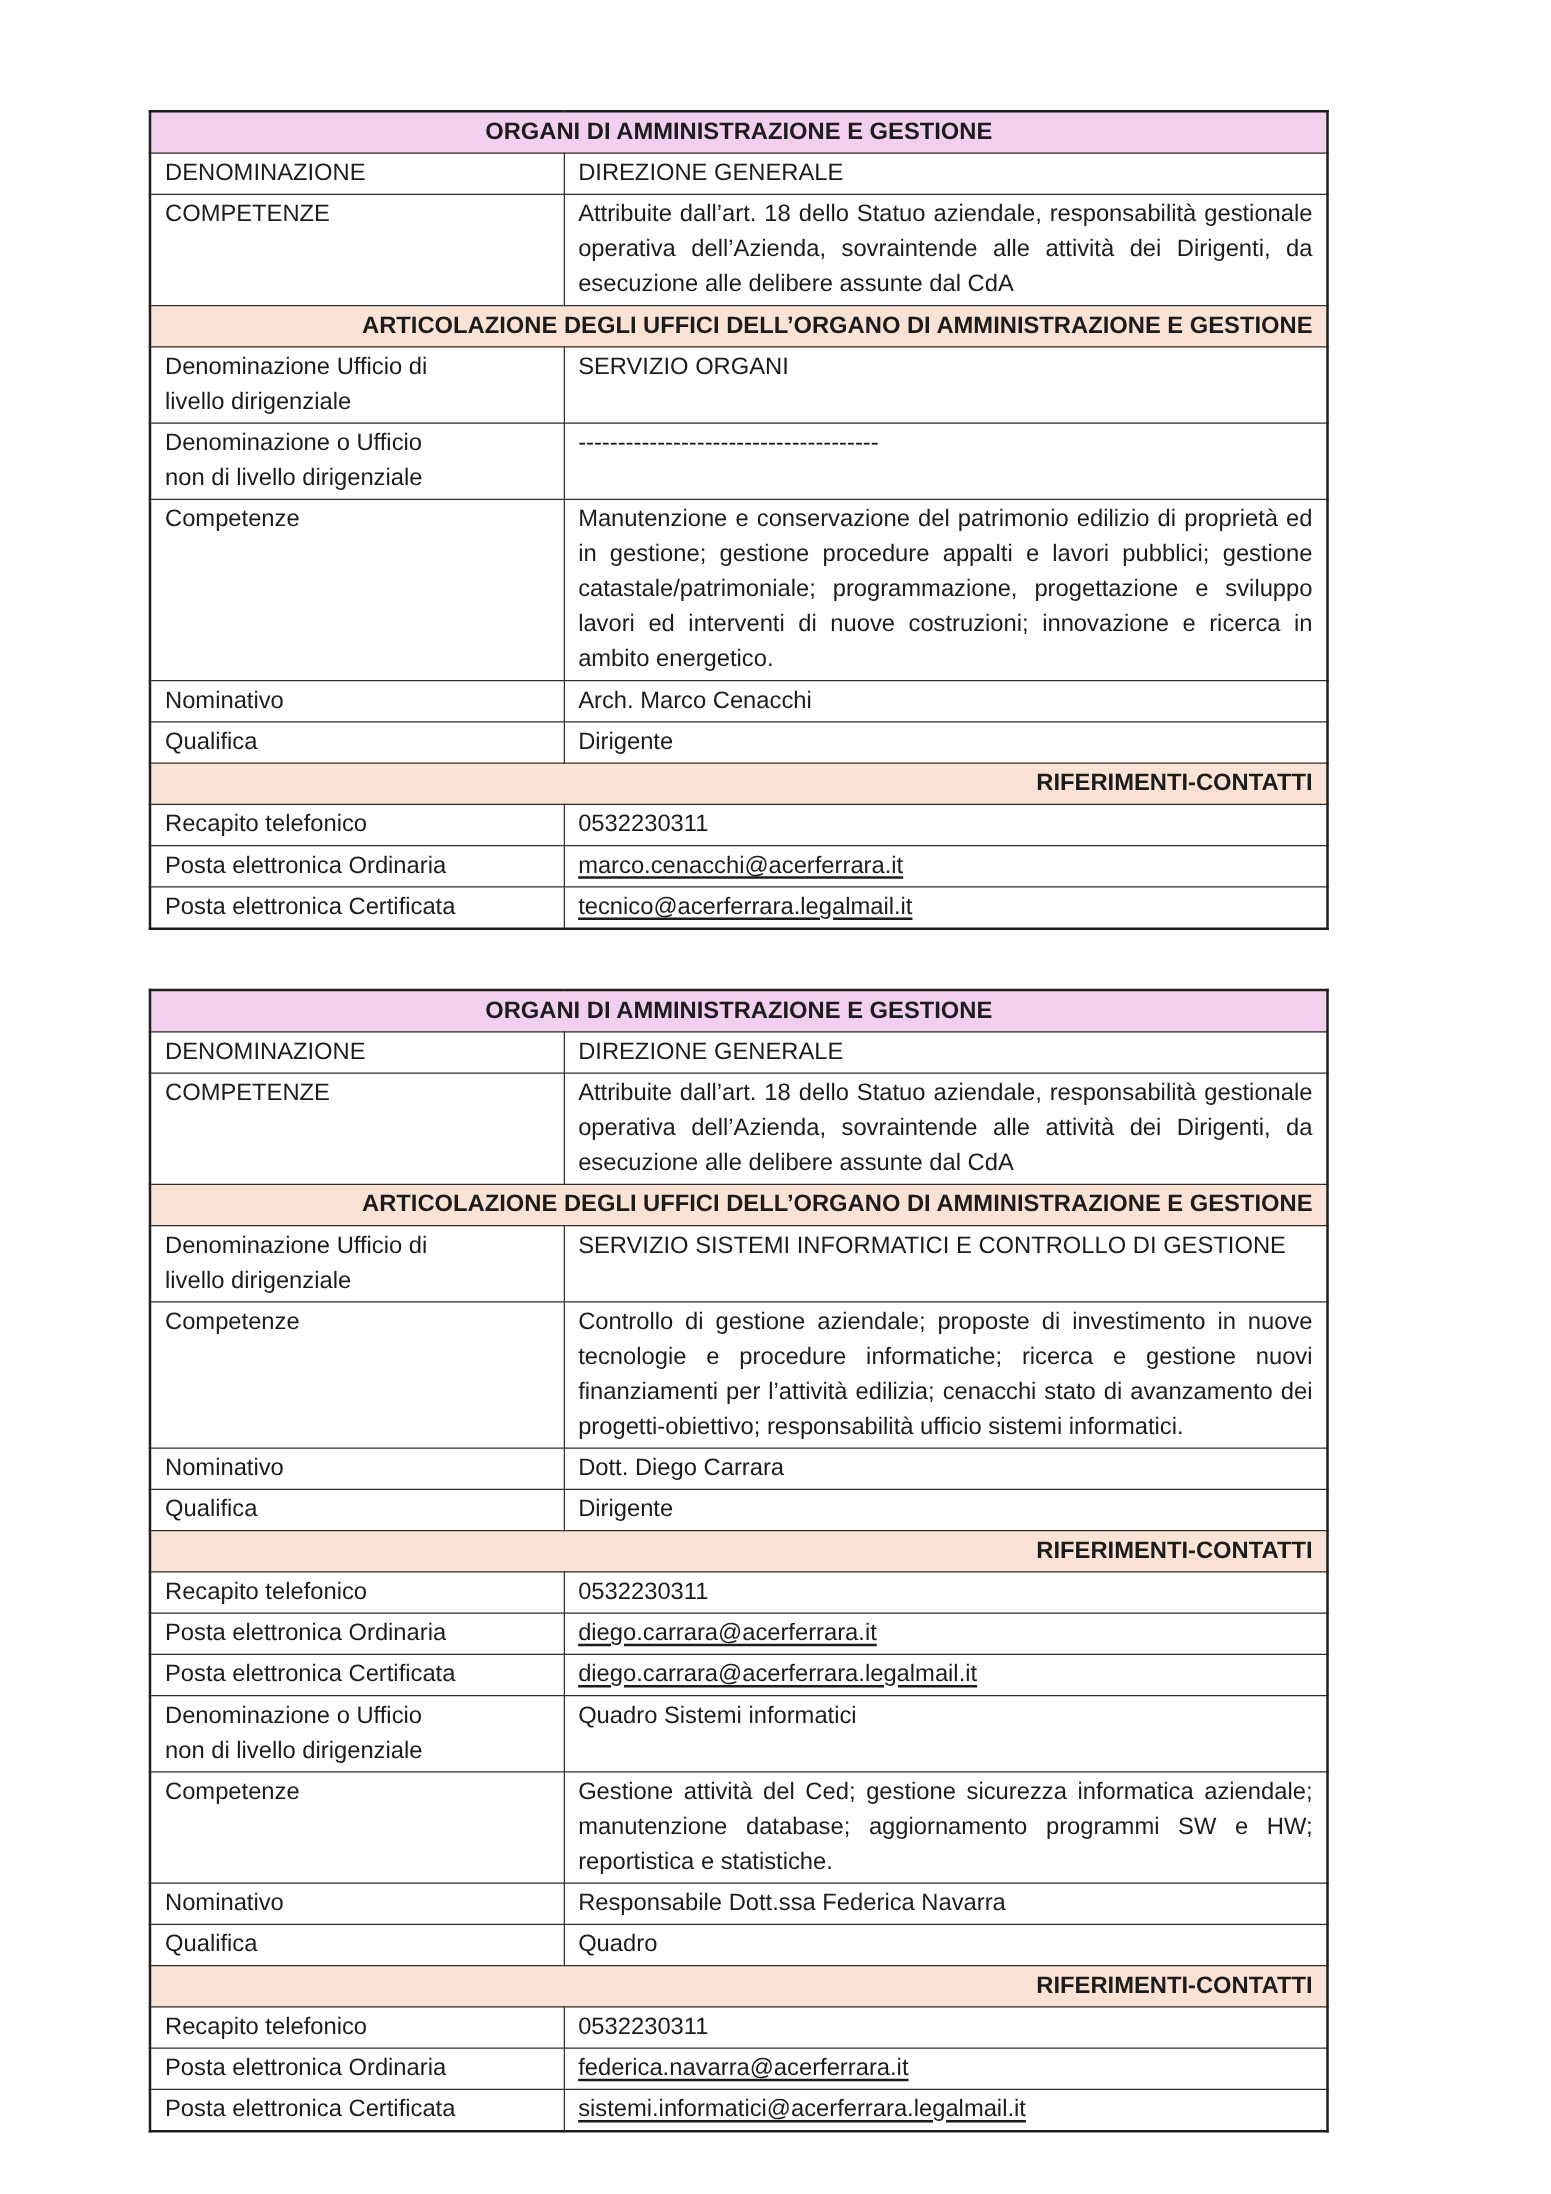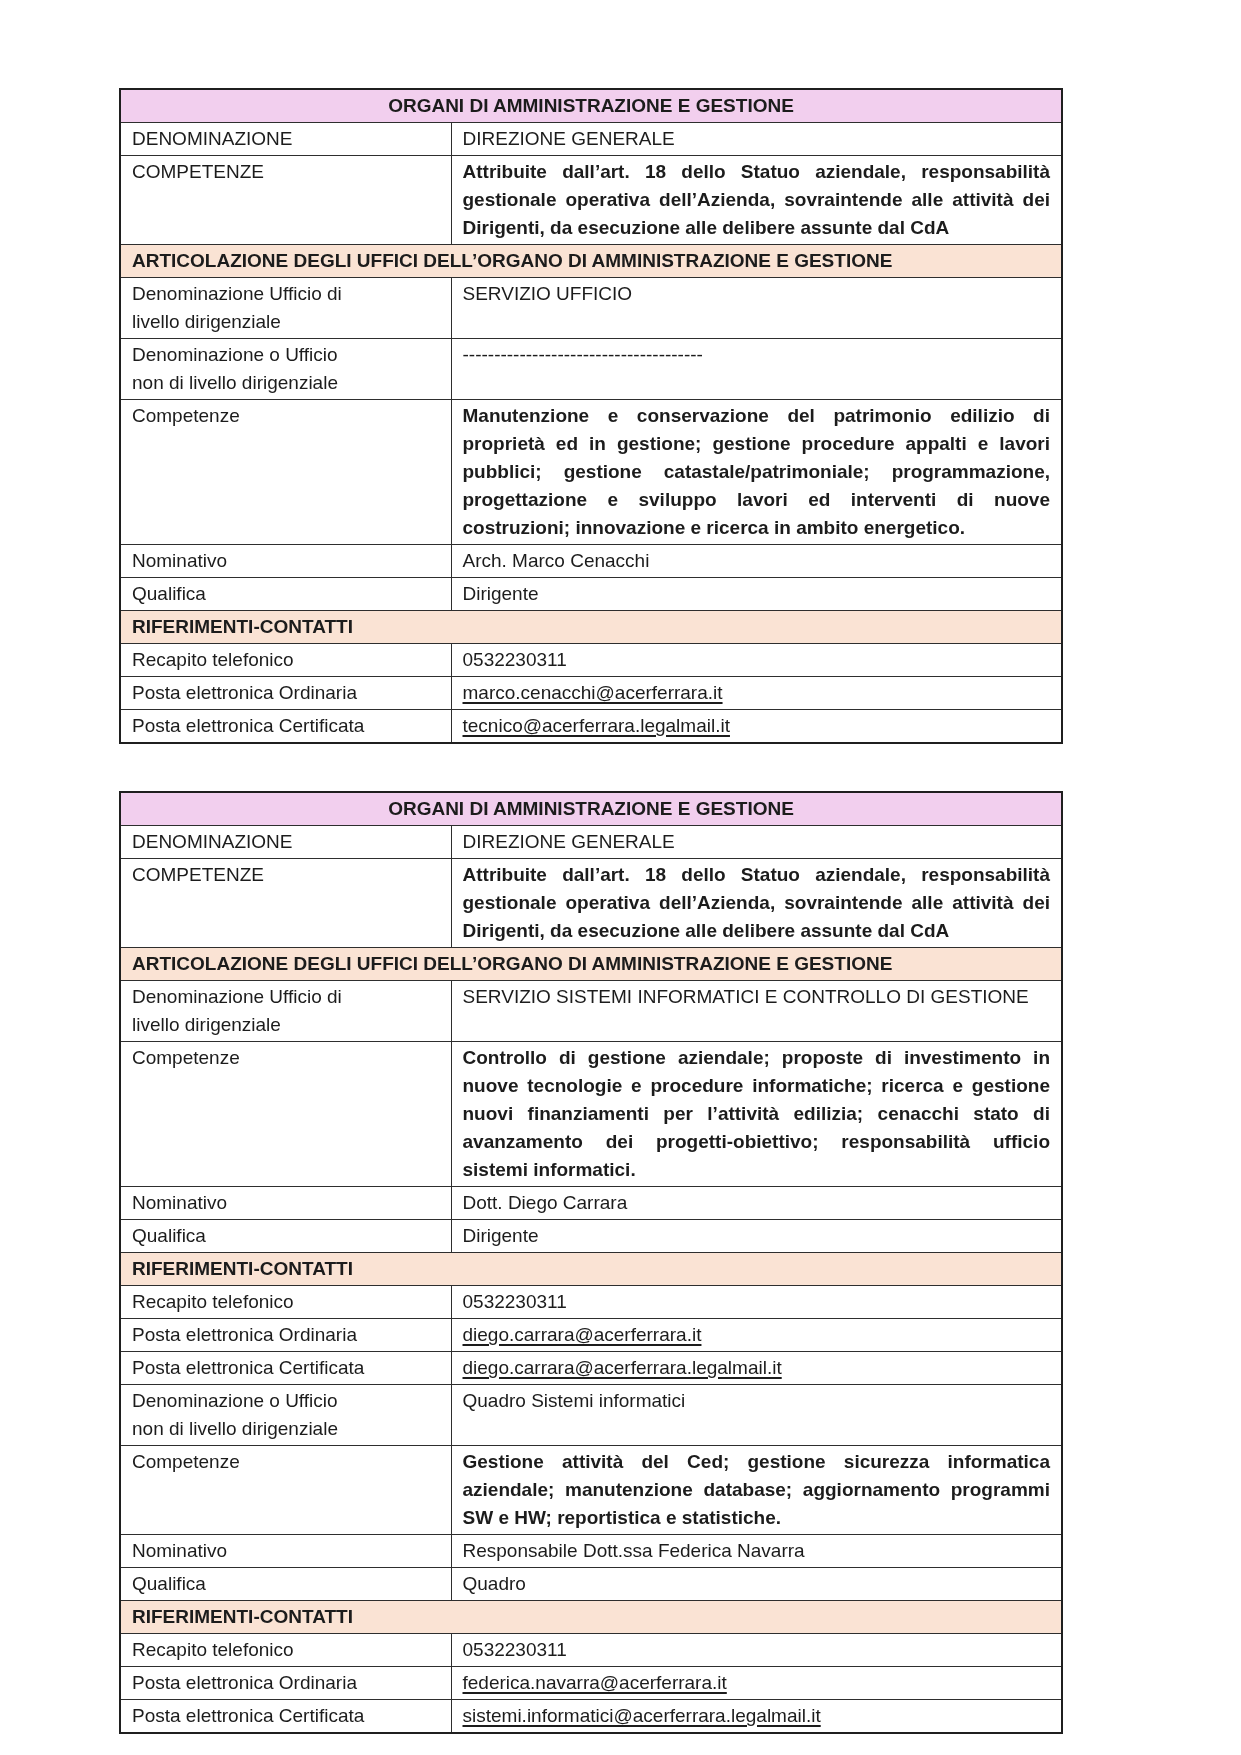--- a/index.html
+++ b/index.html
@@ -39,30 +39,29 @@
     font-weight: bold;
     font-size: 21px;
     line-height: 29px;
     text-align: center;
     padding: 3px 8px;
   }
   td.cell-section {
     background: var(--section-bg, #FAE3D4);
     font-weight: bold;
     font-size: 19px;
-    text-align: left;
+    text-align: right;
     padding: 2px 8px;
   }
   td.cell-label {
     white-space: pre-line;
     margin-top: 12px;
   }
   td.cell-value.justify {
     text-align: justify;
-    font-weight: bold;
   }
   td.cell-value .email-link {
     text-decoration: underline;
     text-decoration-thickness: 1.5px;
     text-underline-offset: 3px;
     color: inherit;
     cursor: pointer;
   }
 </style>
 </head>
@@ -86,21 +85,21 @@
           <tr>
             <td class="cell-label">COMPETENZE</td>
             <td class="cell-value justify">Attribuite dall’art. 18 dello Statuo aziendale, responsabilità gestionale operativa dell’Azienda, sovraintende alle attività dei Dirigenti, da esecuzione alle delibere assunte dal CdA</td>
           </tr>
           <tr>
             <td colspan="2" class="cell-section">ARTICOLAZIONE DEGLI UFFICI DELL’ORGANO DI AMMINISTRAZIONE E GESTIONE</td>
           </tr>
           <tr>
             <td class="cell-label">Denominazione Ufficio di
 livello dirigenziale</td>
-            <td class="cell-value">SERVIZIO UFFICIO</td>
+            <td class="cell-value">SERVIZIO ORGANI</td>
           </tr>
           <tr>
             <td class="cell-label">Denominazione o Ufficio
 non di livello dirigenziale</td>
             <td class="cell-value">--------------------------------------</td>
           </tr>
           <tr>
             <td class="cell-label">Competenze</td>
             <td class="cell-value justify">Manutenzione e conservazione del patrimonio edilizio di proprietà ed in gestione; gestione procedure appalti e lavori pubblici; gestione catastale/patrimoniale; programmazione, progettazione e sviluppo lavori ed interventi di nuove costruzioni; innovazione e ricerca in ambito energetico.</td>
           </tr>

